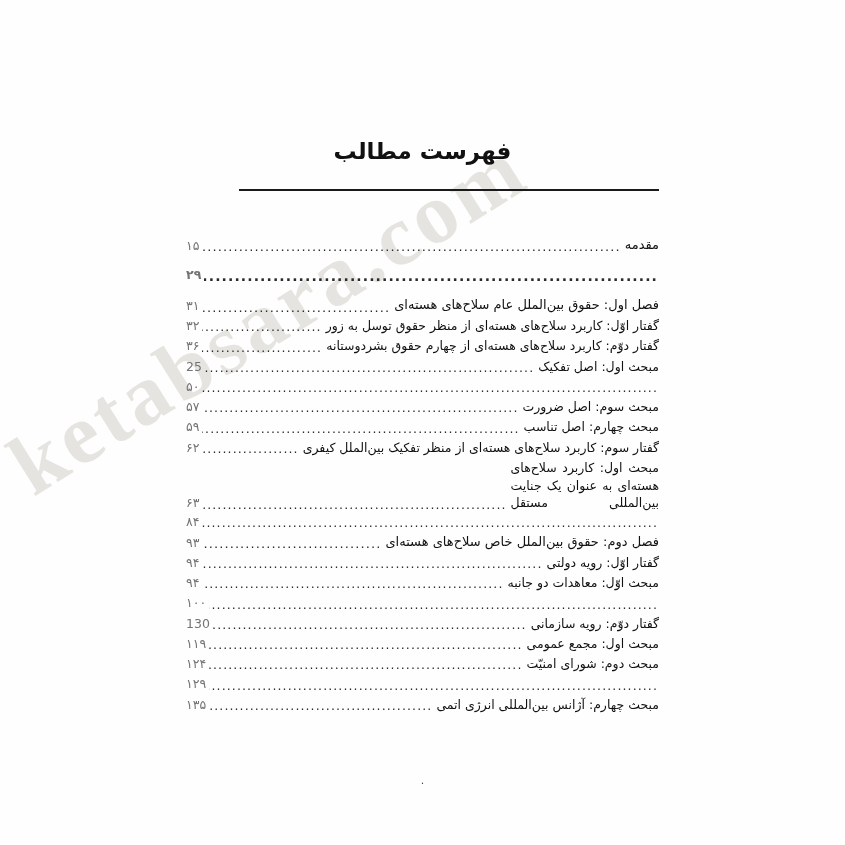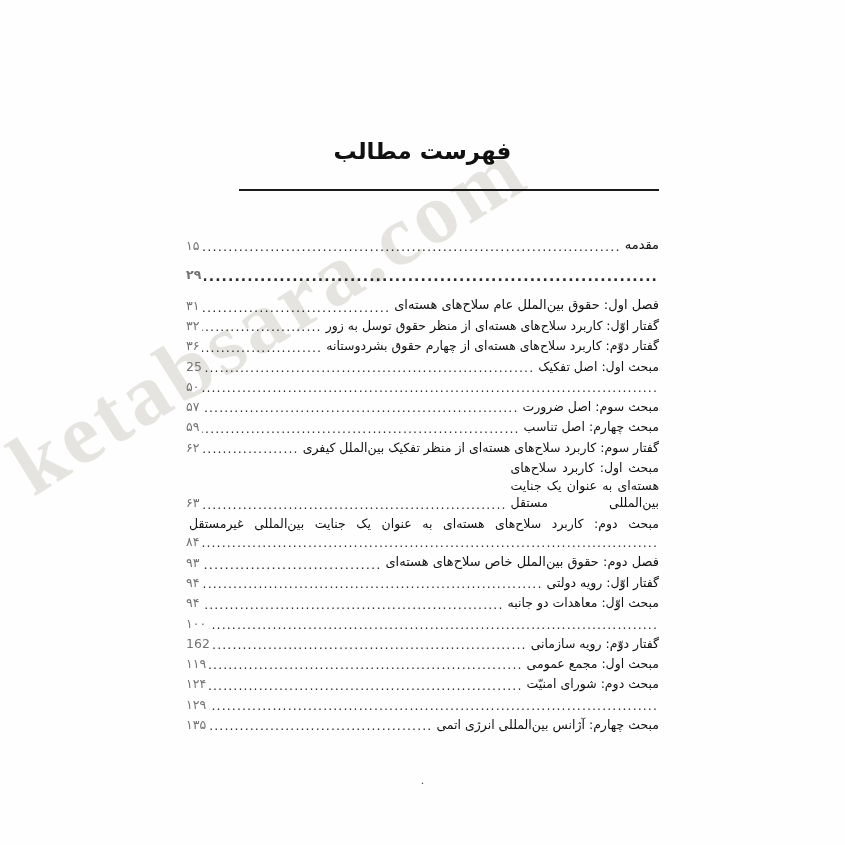--- a/index.html
+++ b/index.html
@@ -218,23 +218,20 @@
         <div class="toc-row">
           <span class="label">گفتار سوم: کاربرد سلاح‌های هسته‌ای از منظر تفکیک بین‌الملل کیفری</span>
           <span class="dots">............................................................................................................................................................</span>
           <span class="page-num">۶۲</span>
         </div>
         <div class="toc-row justify">
           <span class="label">مبحث اول: کاربرد سلاح‌های هسته‌ای به عنوان یک جنایت بین‌المللی مستقل</span>
           <span class="dots">............................................................................................................................................................</span>
           <span class="page-num">۶۳</span>
         </div>
-        <div class="toc-row wrap">
-          <span class="label">مبحث دوم: کاربرد سلاح‌های هسته‌ای به عنوان یک جنایت بین‌المللی غیرمستقل</span>
-        </div>
         <div class="toc-row cont">
           <span class="dots">............................................................................................................................................................</span>
           <span class="page-num">۸۴</span>
         </div>
         <div class="toc-row chapter">
           <span class="label">فصل دوم: حقوق بین‌الملل خاص سلاح‌های هسته‌ای</span>
           <span class="dots">............................................................................................................................................................</span>
           <span class="page-num">۹۳</span>
         </div>
         <div class="toc-row">
@@ -247,21 +244,21 @@
           <span class="dots">............................................................................................................................................................</span>
           <span class="page-num">۹۴</span>
         </div>
         <div class="toc-row">
           <span class="dots">............................................................................................................................................................</span>
           <span class="page-num">۱۰۰</span>
         </div>
         <div class="toc-row">
           <span class="label">گفتار دوّم: رویه سازمانی</span>
           <span class="dots">............................................................................................................................................................</span>
-          <span class="page-num">162</span>
+          <span class="page-num">130</span>
         </div>
         <div class="toc-row">
           <span class="label">مبحث اول: مجمع عمومی</span>
           <span class="dots">............................................................................................................................................................</span>
           <span class="page-num">۱۱۹</span>
         </div>
         <div class="toc-row">
           <span class="label">مبحث دوم: شورای امنیّت</span>
           <span class="dots">............................................................................................................................................................</span>
           <span class="page-num">۱۲۴</span>

